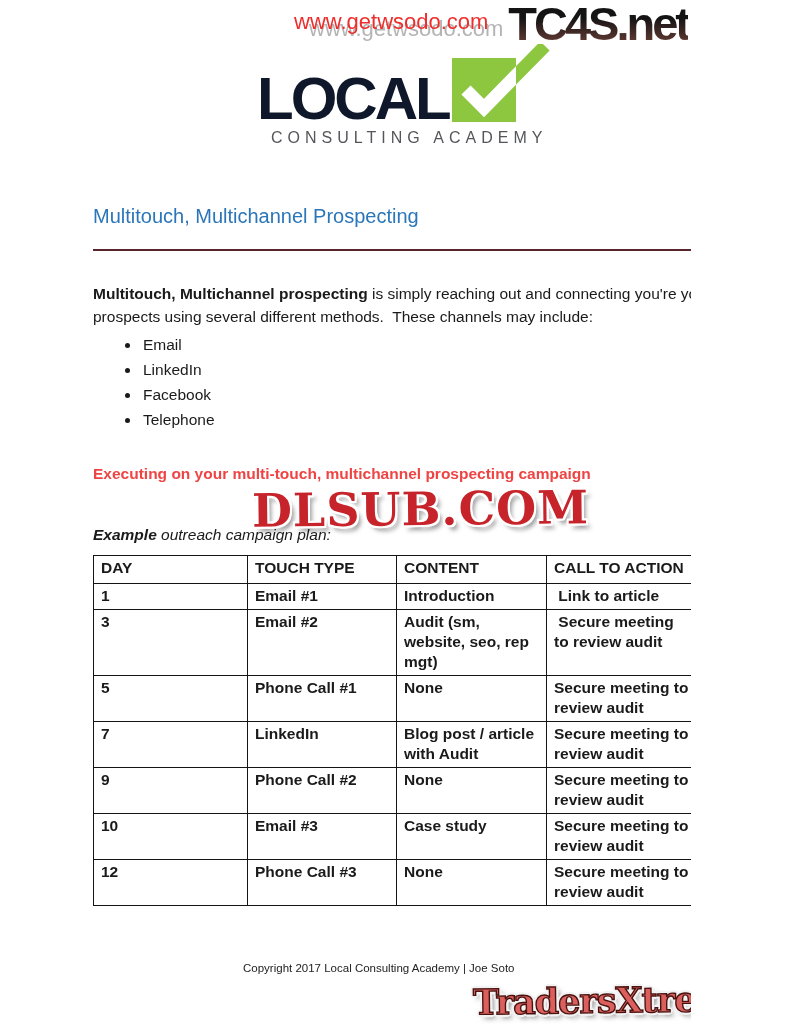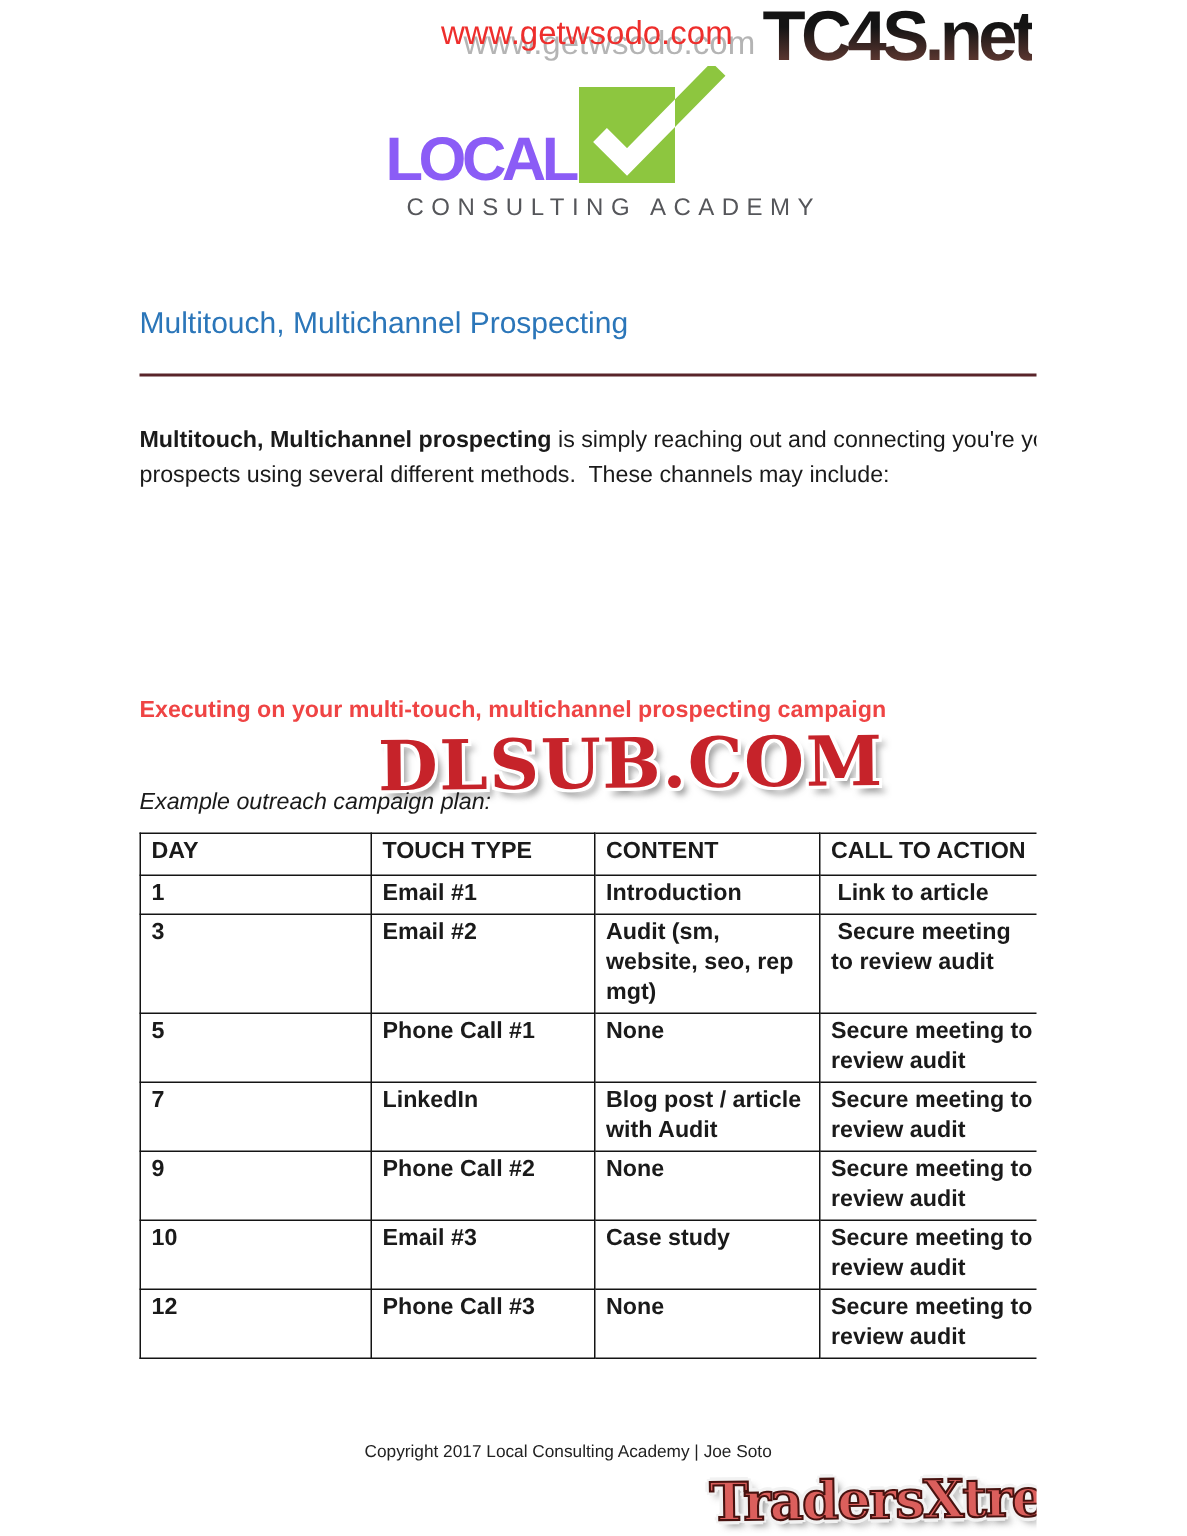--- a/index.html
+++ b/index.html
@@ -31,22 +31,22 @@
     background: linear-gradient(#141414 40%, #74423a 95%);
     -webkit-background-clip: text; background-clip: text;
     color: transparent;
     white-space: nowrap;
   }
 
   
   .logo { position: absolute; left: 257px; top: 44px; width: 300px; }
   .logo-top { display: flex; align-items: flex-end; }
   .logo-word {
-    font-size: 41px; font-weight: bold; letter-spacing: -3px;
-    color: #8b5cf6; line-height: 0.82; display: inline-block;
+    font-size: 60px; font-weight: bold; letter-spacing: -3px;
+    color: #0f172a; line-height: 0.82; display: inline-block;
   }
   .logo-check { margin-left: 3px; margin-bottom: -5px; }
   .logo-sub {
     margin-top: 6px; margin-left: 14px;
     font-size: 16px; letter-spacing: 5px; color: #55565a;
     white-space: nowrap;
   }
 
   
   .doc-title {
@@ -91,21 +91,21 @@
       -2px -2px 0 #ffffff, 2px -2px 0 #ffffff, -2px 2px 0 #ffffff, 2px 2px 0 #ffffff,
       4px 5px 4px rgba(80,80,80,0.55);
     white-space: nowrap;
   }
 
   
   .example-line {
     position: absolute; left: 93px; top: 526px;
     font-size: 15.5px; font-style: italic;
   }
-  .example-line b { font-weight: normal; }
+  .example-line b { font-weight: bold; }
 
   
   .plan-table {
     position: absolute; left: 93px; top: 555px;
     width: 606px; border-collapse: collapse; table-layout: fixed;
     font-size: 15.5px;
   }
   .plan-table td, .plan-table th {
     border: 1.6px solid #141414;
     padding: 2px 7px 3px 7px;
@@ -169,20 +169,26 @@
       </span>
     </div>
     <div class="logo-sub">CONSULTING ACADEMY</div>
   </div>
 
   <div class="doc-title">Multitouch, Multichannel Prospecting</div>
   <div class="title-rule"></div>
 
   <div class="intro"><b>Multitouch, Multichannel prospecting</b><span> is simply reaching out and connecting you're your prospects using several different methods.&nbsp; These channels may include:</span></div>
 
+  <ul class="channels">
+    <li>Email</li>
+    <li>LinkedIn</li>
+    <li>Facebook</li>
+    <li>Telephone</li>
+  </ul>
 
   <div class="section-heading">Executing on your multi-touch, multichannel prospecting campaign</div>
 
   <div class="dlsub">DLSUB.COM</div>
 
   <div class="example-line"><b>Example</b><span> outreach campaign plan:</span></div>
 
   <table class="plan-table">
     <colgroup>
       <col class="col-day">

